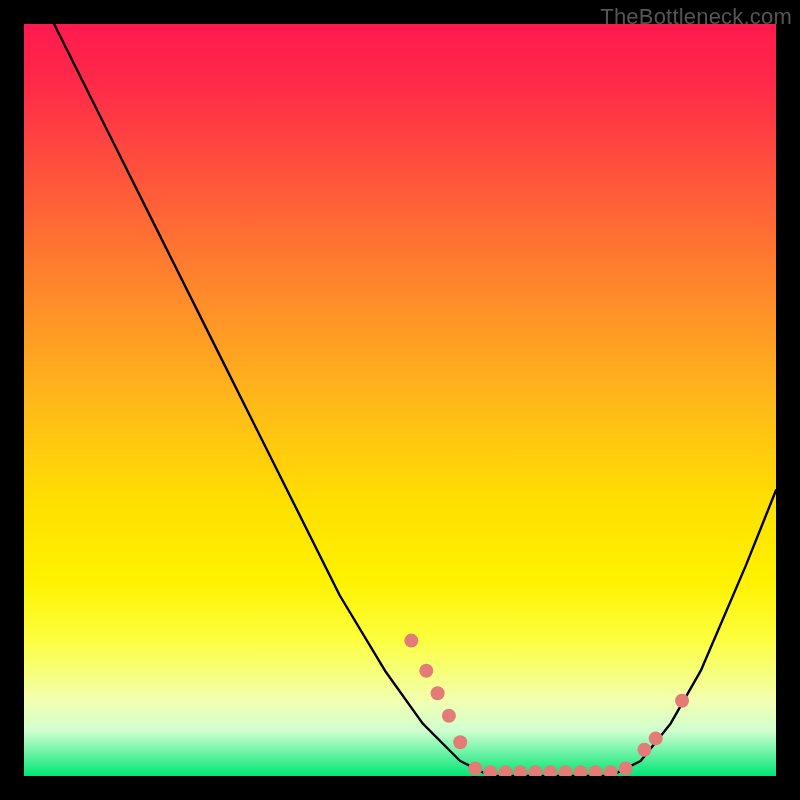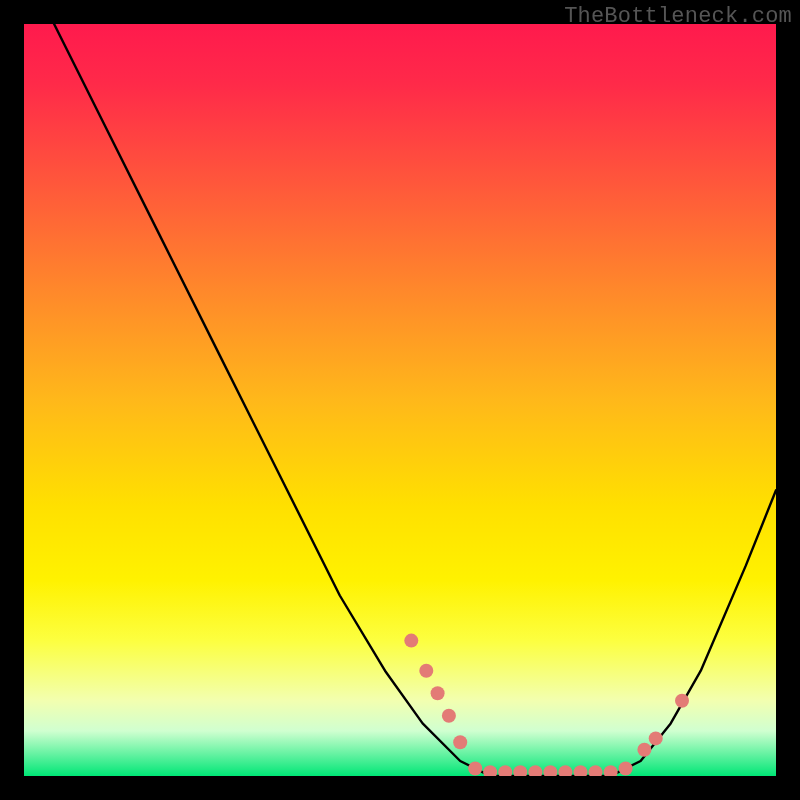--- a/index.html
+++ b/index.html
@@ -38,21 +38,20 @@
   }
   .watermark {
     position: absolute;
     top: 4px;
     right: 8px;
     color: #555;
     font-size: 22px;
     font-weight: 500;
     letter-spacing: 0.2px;
     z-index: 30;
-    font-family: Liberation Mono, monospace;
   }
   svg.plot {
     position: absolute;
     left: 24px;
     top: 24px;
     width: 752px;
     height: 752px;
     z-index: 20;
   }
   .curve {

